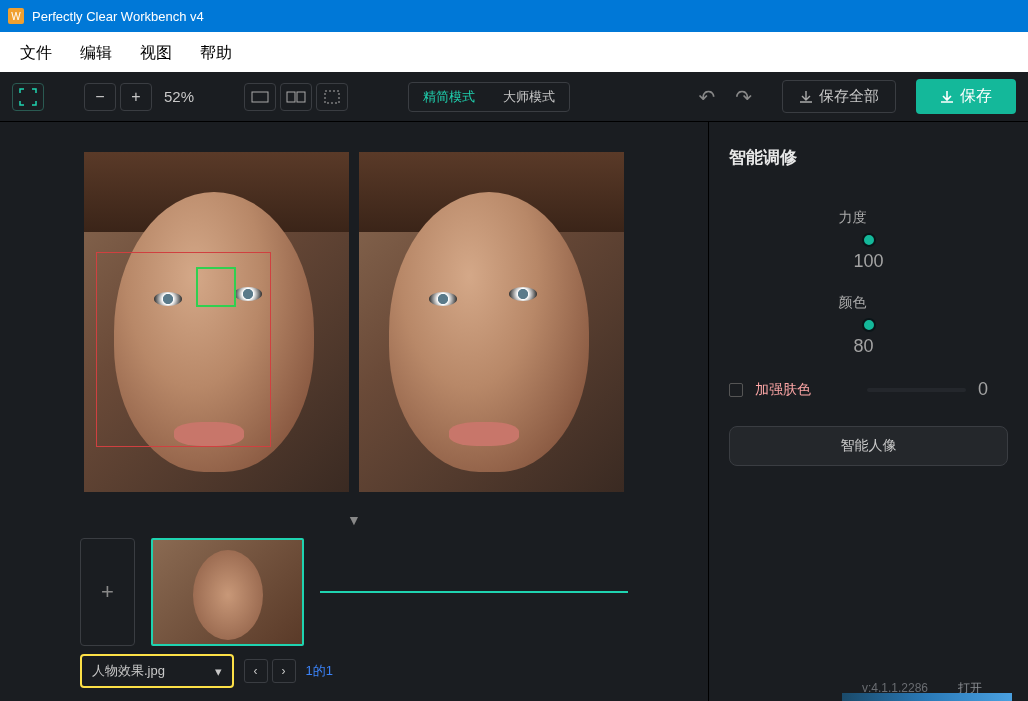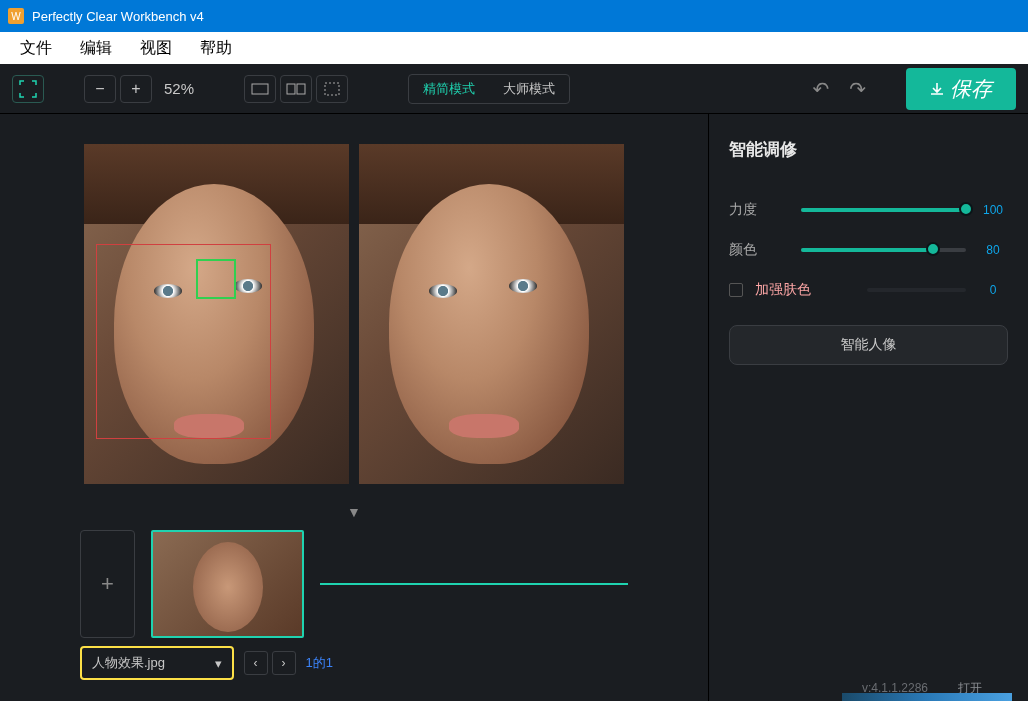--- a/index.html
+++ b/index.html
@@ -1,41 +1,41 @@
 <!DOCTYPE html>
 <html><head>
 <meta charset="utf-8">
 <style>
 * { box-sizing: border-box; margin: 0; padding: 0; font-family: "Segoe UI", "Microsoft YaHei", sans-serif; }
 body { width: 1028px; height: 701px; background: #1a1d21; color: #c8c8c8; overflow: hidden; }
 
 .titlebar { height: 32px; background: #0078d7; display: flex; align-items: center; padding: 0 8px; color: #fff; font-size: 13px; }
 .titlebar .logo { width: 16px; height: 16px; background: #f0a030; border-radius: 2px; margin-right: 8px; display:flex; align-items:center; justify-content:center; font-size:10px; color:#fff; }
 
-.menubar { height: 32px; background: #fff; display: flex; align-items: center; padding: 16px 8px; font-size: 16px; color: #000; gap: 4px; }
+.menubar { height: 40px; background: #fff; display: flex; align-items: flex-end; padding: 4px 8px; font-size: 16px; color: #000; gap: 4px; }
 .menubar span { padding: 4px 12px; cursor: pointer; }
 
 .toolbar { height: 50px; background: #1a1d21; border-bottom: 1px solid #000; display: flex; align-items: center; padding: 0 12px; gap: 10px; }
 .tb-btn { width: 32px; height: 28px; border: 1px solid #3a3d42; border-radius: 4px; display: flex; align-items: center; justify-content: center; color: #c8c8c8; cursor: pointer; }
 .tb-btn.teal { color: #1fd3b0; border-color:#2a5a52; }
 .tb-group { display: flex; gap: 4px; align-items: center; }
 .zoom-val { margin-left: 8px; font-size: 15px; color: #c8c8c8; min-width: 40px; }
 .spacer-sm { width: 20px; }
 .toolbar .flex { flex: 1; }
 
 .mode-tabs { display: flex; border: 1px solid #3a3d42; border-radius: 4px; overflow: hidden; }
 .mode-tab { padding: 5px 14px; font-size: 13px; cursor: pointer; }
 .mode-tab.active { color: #1fd3b0; }
 .mode-tab.inactive { color: #c8c8c8; }
 
 .undo-redo { display: flex; gap: 20px; margin: 0 20px; }
 .undo-redo span { font-size: 20px; color: #888; cursor: pointer; }
 
 .save-all { padding: 6px 16px; border: 1px solid #3a3d42; border-radius: 4px; font-size: 15px; color: #c8c8c8; cursor: pointer; display:flex; align-items:center; gap:6px; }
-.save-btn { padding: 7px 24px; background: #14b89a; color: #fff; border-radius: 4px; font-size: 21px; cursor: pointer; display:flex; align-items:center; gap:6px; margin-left:10px;font-style:italic; }
+.save-btn { padding: 7px 24px; background: #14b89a; color: #fff; border-radius: 4px; font-size: 16px; cursor: pointer; display:flex; align-items:center; gap:6px; margin-left:10px; }
 
 .main { display: flex; height: calc(701px - 32px - 32px - 50px); }
 .viewer { flex: 1; display: flex; flex-direction: column; padding: 30px 0 0 0; position: relative; }
 .image-pair { display: flex; gap: 10px; justify-content: center; padding: 0 80px; }
 .img-box { width: 265px; height: 340px; background: linear-gradient(135deg, #8a6a52 0%, #6a4a38 40%, #3a2a22 100%); position: relative; overflow:hidden; }
 .face-shape { position:absolute; width:200px; height:280px; left:30px; top:40px; background: radial-gradient(ellipse at 40% 30%, #d4a888 0%, #b88868 40%, #8a5a42 80%); border-radius: 50% 50% 45% 45%; }
 .eye { position:absolute; width:28px; height:14px; background: radial-gradient(circle, #5a7a8a 30%, #fff 35%, #2a2a2a 90%); border-radius:50%; }
 .eye.l { left:70px; top:140px; }
 .eye.r { left:150px; top:135px; }
 .lips { position:absolute; width:70px; height:24px; background:#c8766a; border-radius:40%; left:90px; top:270px; }
@@ -54,26 +54,26 @@
 .strip-line { flex:1; height:2px; background:#1fd3b0; max-width:310px; }
 
 .file-row { display: flex; align-items: center; gap: 10px; padding: 8px 80px; font-size: 13px; }
 .file-select { display: flex; align-items: center; gap: 50px; padding: 6px 10px; border: 2px solid #fde047; border-radius: 4px; cursor: pointer; }
 .nav-btns { display: flex; gap: 4px; }
 .nav-btn { width: 24px; height: 24px; border: 1px solid #3a3d42; border-radius: 3px; display: flex; align-items: center; justify-content: center; cursor: pointer; font-size:12px; }
 .page-txt { color: #3b82f6; }
 
 .panel { width: 320px; border-left: 1px solid #000; padding: 24px 20px; }
 .panel-title { font-size: 17px; font-weight: 600; color: #e8e8e8; margin-bottom: 40px; }
-.slider-row { display: flex; align-items: center; margin-bottom: 22px; gap: 12px; }
+.slider-row { display: flex; align-items: center; margin-bottom: 22px; gap: 12px; flex-direction: column; }
 .slider-label { width: 60px; font-size: 14px; color: #aaa; }
 .slider { flex: 1; height: 4px; background: #3a3d42; border-radius: 2px; position: relative; cursor: pointer; }
 .slider-fill { position: absolute; height: 100%; background: #14b89a; border-radius: 2px; }
 .slider-knob { position: absolute; width: 14px; height: 14px; background: #14b89a; border: 2px solid #0a1518; border-radius: 50%; top: -6px; transform: translateX(-50%); }
-.slider-val { width: 30px; text-align: center; font-size: 12px; color: #0ea5e9; }
+.slider-val { width: 30px; text-align: left; font-size: 18px; color: #a3a3a3; }
 
 .check-row { display: flex; align-items: center; gap: 12px; margin-bottom: 26px; }
 .checkbox { width: 14px; height: 14px; border: 1px solid #555; border-radius: 2px; cursor: pointer; }
 .check-label { flex:1; font-size: 14px; color: #fca5a5; }
 .slider.disabled { opacity: 0.35; }
 
 .big-btn { width: 100%; padding: 10px; border: 1px solid #3a3d42; background:#24272b; border-radius: 8px; text-align: center; font-size: 14px; color: #c8c8c8; cursor: pointer; }
 
 .statusbar { position: absolute; bottom: 0; left: 0; right: 16px; height: 26px; display: flex; align-items: center; justify-content: flex-end; padding: 0 30px; gap: 30px; font-size: 12px; color: #6a6d72; }
 .statusbar .open { color: #8a8d92; }
@@ -133,20 +133,26 @@
   </div>
   <div style="width:40px"></div>
   <div class="mode-tabs">
     <div class="mode-tab active">精简模式</div>
     <div class="mode-tab inactive">大师模式</div>
   </div>
   <div class="flex"></div>
   <div class="undo-redo">
     <span>↶</span>
     <span>↷</span>
+  </div>
+  <div class="save-all">
+    <svg width="14" height="14" viewBox="0 0 14 14">
+        <path d="M7 1v8M3 6l4 4 4-4M1 12h12" stroke="#aaa" fill="none" stroke-width="1.4"></path>
+      </svg>
+    <span>保存全部</span>
   </div>
   <div class="save-btn">
     <svg width="14" height="14" viewBox="0 0 14 14">
         <path d="M7 1v8M3 6l4 4 4-4M1 12h12" stroke="#fff" fill="none" stroke-width="1.6"></path>
       </svg>
     <span>保存</span>
   </div>
 </div>
 
 <div class="main">

